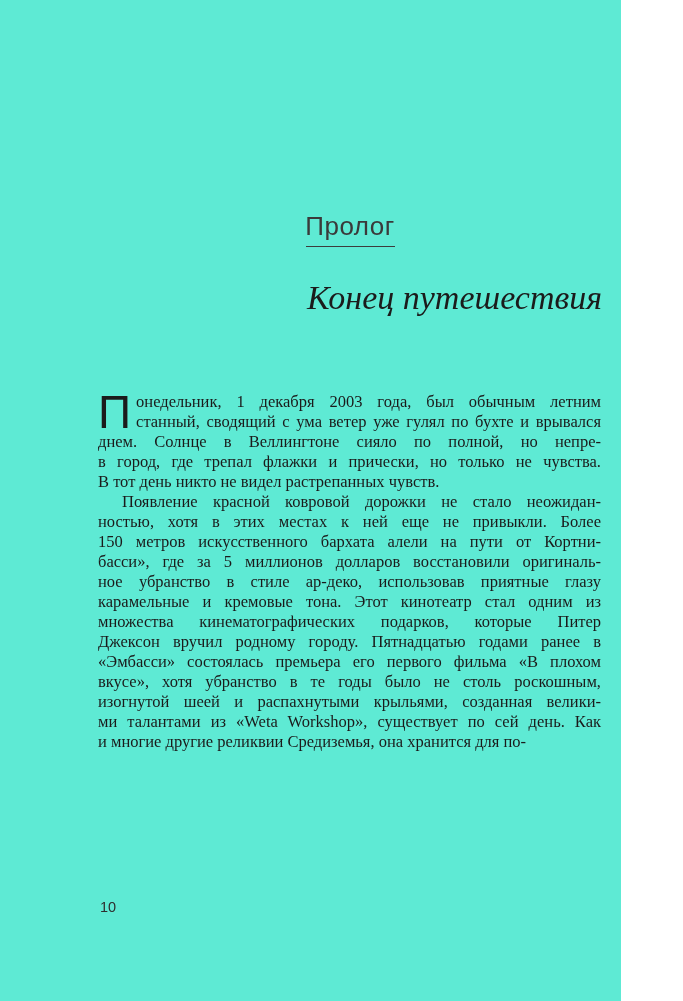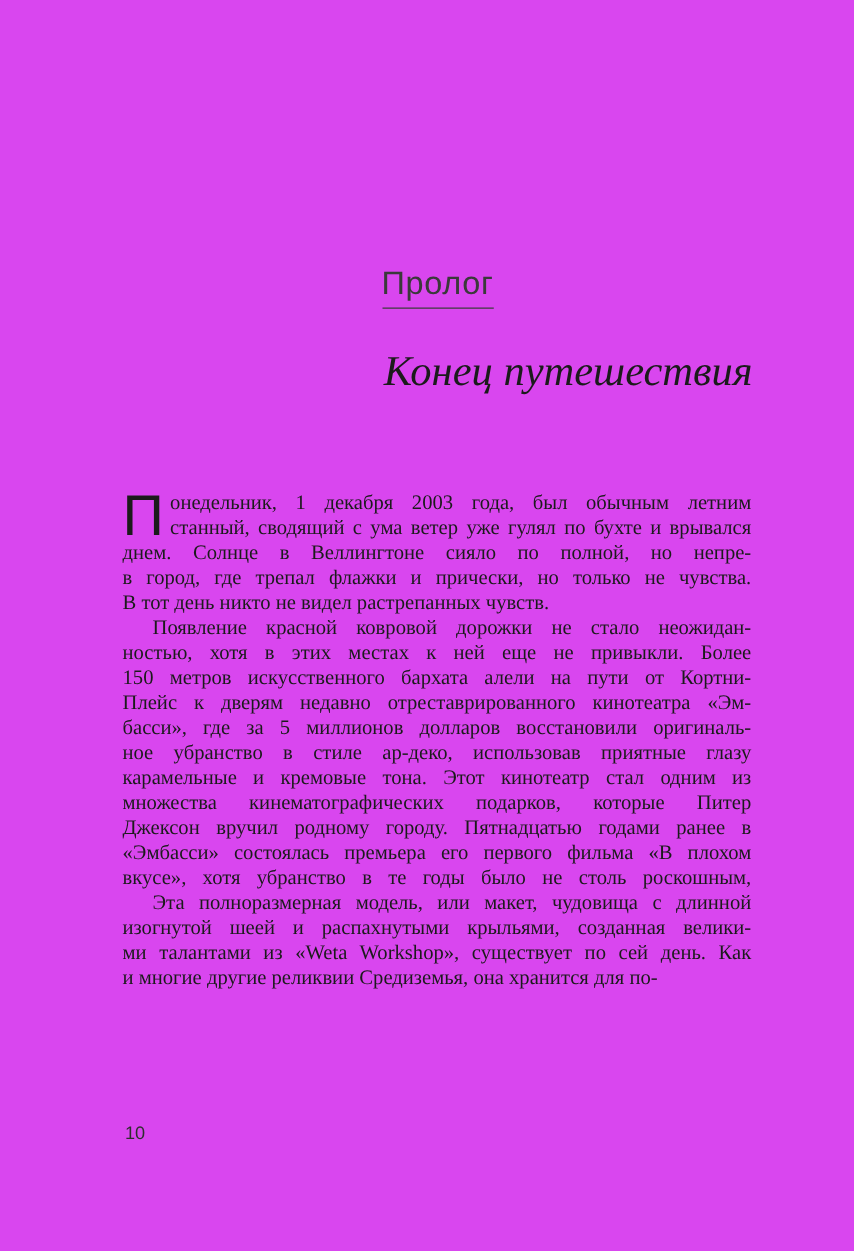--- a/index.html
+++ b/index.html
@@ -2,23 +2,23 @@
 <html><head>
 <meta charset="utf-8">
 <style>
   html, body {
     margin: 0;
     padding: 0;
     background: #ffffff;
   }
   .page {
     position: relative;
-    width: 683px;
+    width: 621px;
     height: 1001px;
-    background: #d946ef;
+    background: #5eead4;
     overflow: hidden;
     font-family: "Liberation Serif", serif;
   }
   
   .chapter-header {
     position: absolute;
     left: 98px;
     top: 0;
     width: 504px;
     text-align: center;
@@ -114,31 +114,29 @@
         <div class="line">онедельник, 1 декабря 2003 года, был обычным летним</div>
         <div class="line">станный, сводящий с ума ветер уже гулял по бухте и врывался</div>
         <div class="line">днем. Солнце в Веллингтоне сияло по полной, но непре-</div>
         <div class="line">в город, где трепал флажки и прически, но только не чувства.</div>
         <div class="line last">В тот день никто не видел растрепанных чувств.</div>
       </div>
       <div class="para">
         <div class="line indent">Появление красной ковровой дорожки не стало неожидан-</div>
         <div class="line">ностью, хотя в этих местах к ней еще не привыкли. Более</div>
         <div class="line">150 метров искусственного бархата алели на пути от Кортни-</div>
-        <div class="line">Плейс к дверям недавно отреставрированного кинотеатра «Эм-</div>
         <div class="line">басси», где за 5 миллионов долларов восстановили оригиналь-</div>
         <div class="line">ное убранство в стиле ар-деко, использовав приятные глазу</div>
         <div class="line">карамельные и кремовые тона. Этот кинотеатр стал одним из</div>
         <div class="line">множества кинематографических подарков, которые Питер</div>
         <div class="line">Джексон вручил родному городу. Пятнадцатью годами ранее в</div>
         <div class="line">«Эмбасси» состоялась премьера его первого фильма «В плохом</div>
         <div class="line">вкусе», хотя убранство в те годы было не столь роскошным,</div>
       </div>
       <div class="para">
-        <div class="line indent">Эта полноразмерная модель, или макет, чудовища с длинной</div>
         <div class="line">изогнутой шеей и распахнутыми крыльями, созданная велики-</div>
         <div class="line">ми талантами из «Weta Workshop», существует по сей день. Как</div>
         <div class="line last">и многие другие реликвии Средиземья, она хранится для по-</div>
       </div>
     </div>
 
   <div class="page-number">10</div>
 
 </div>
 

